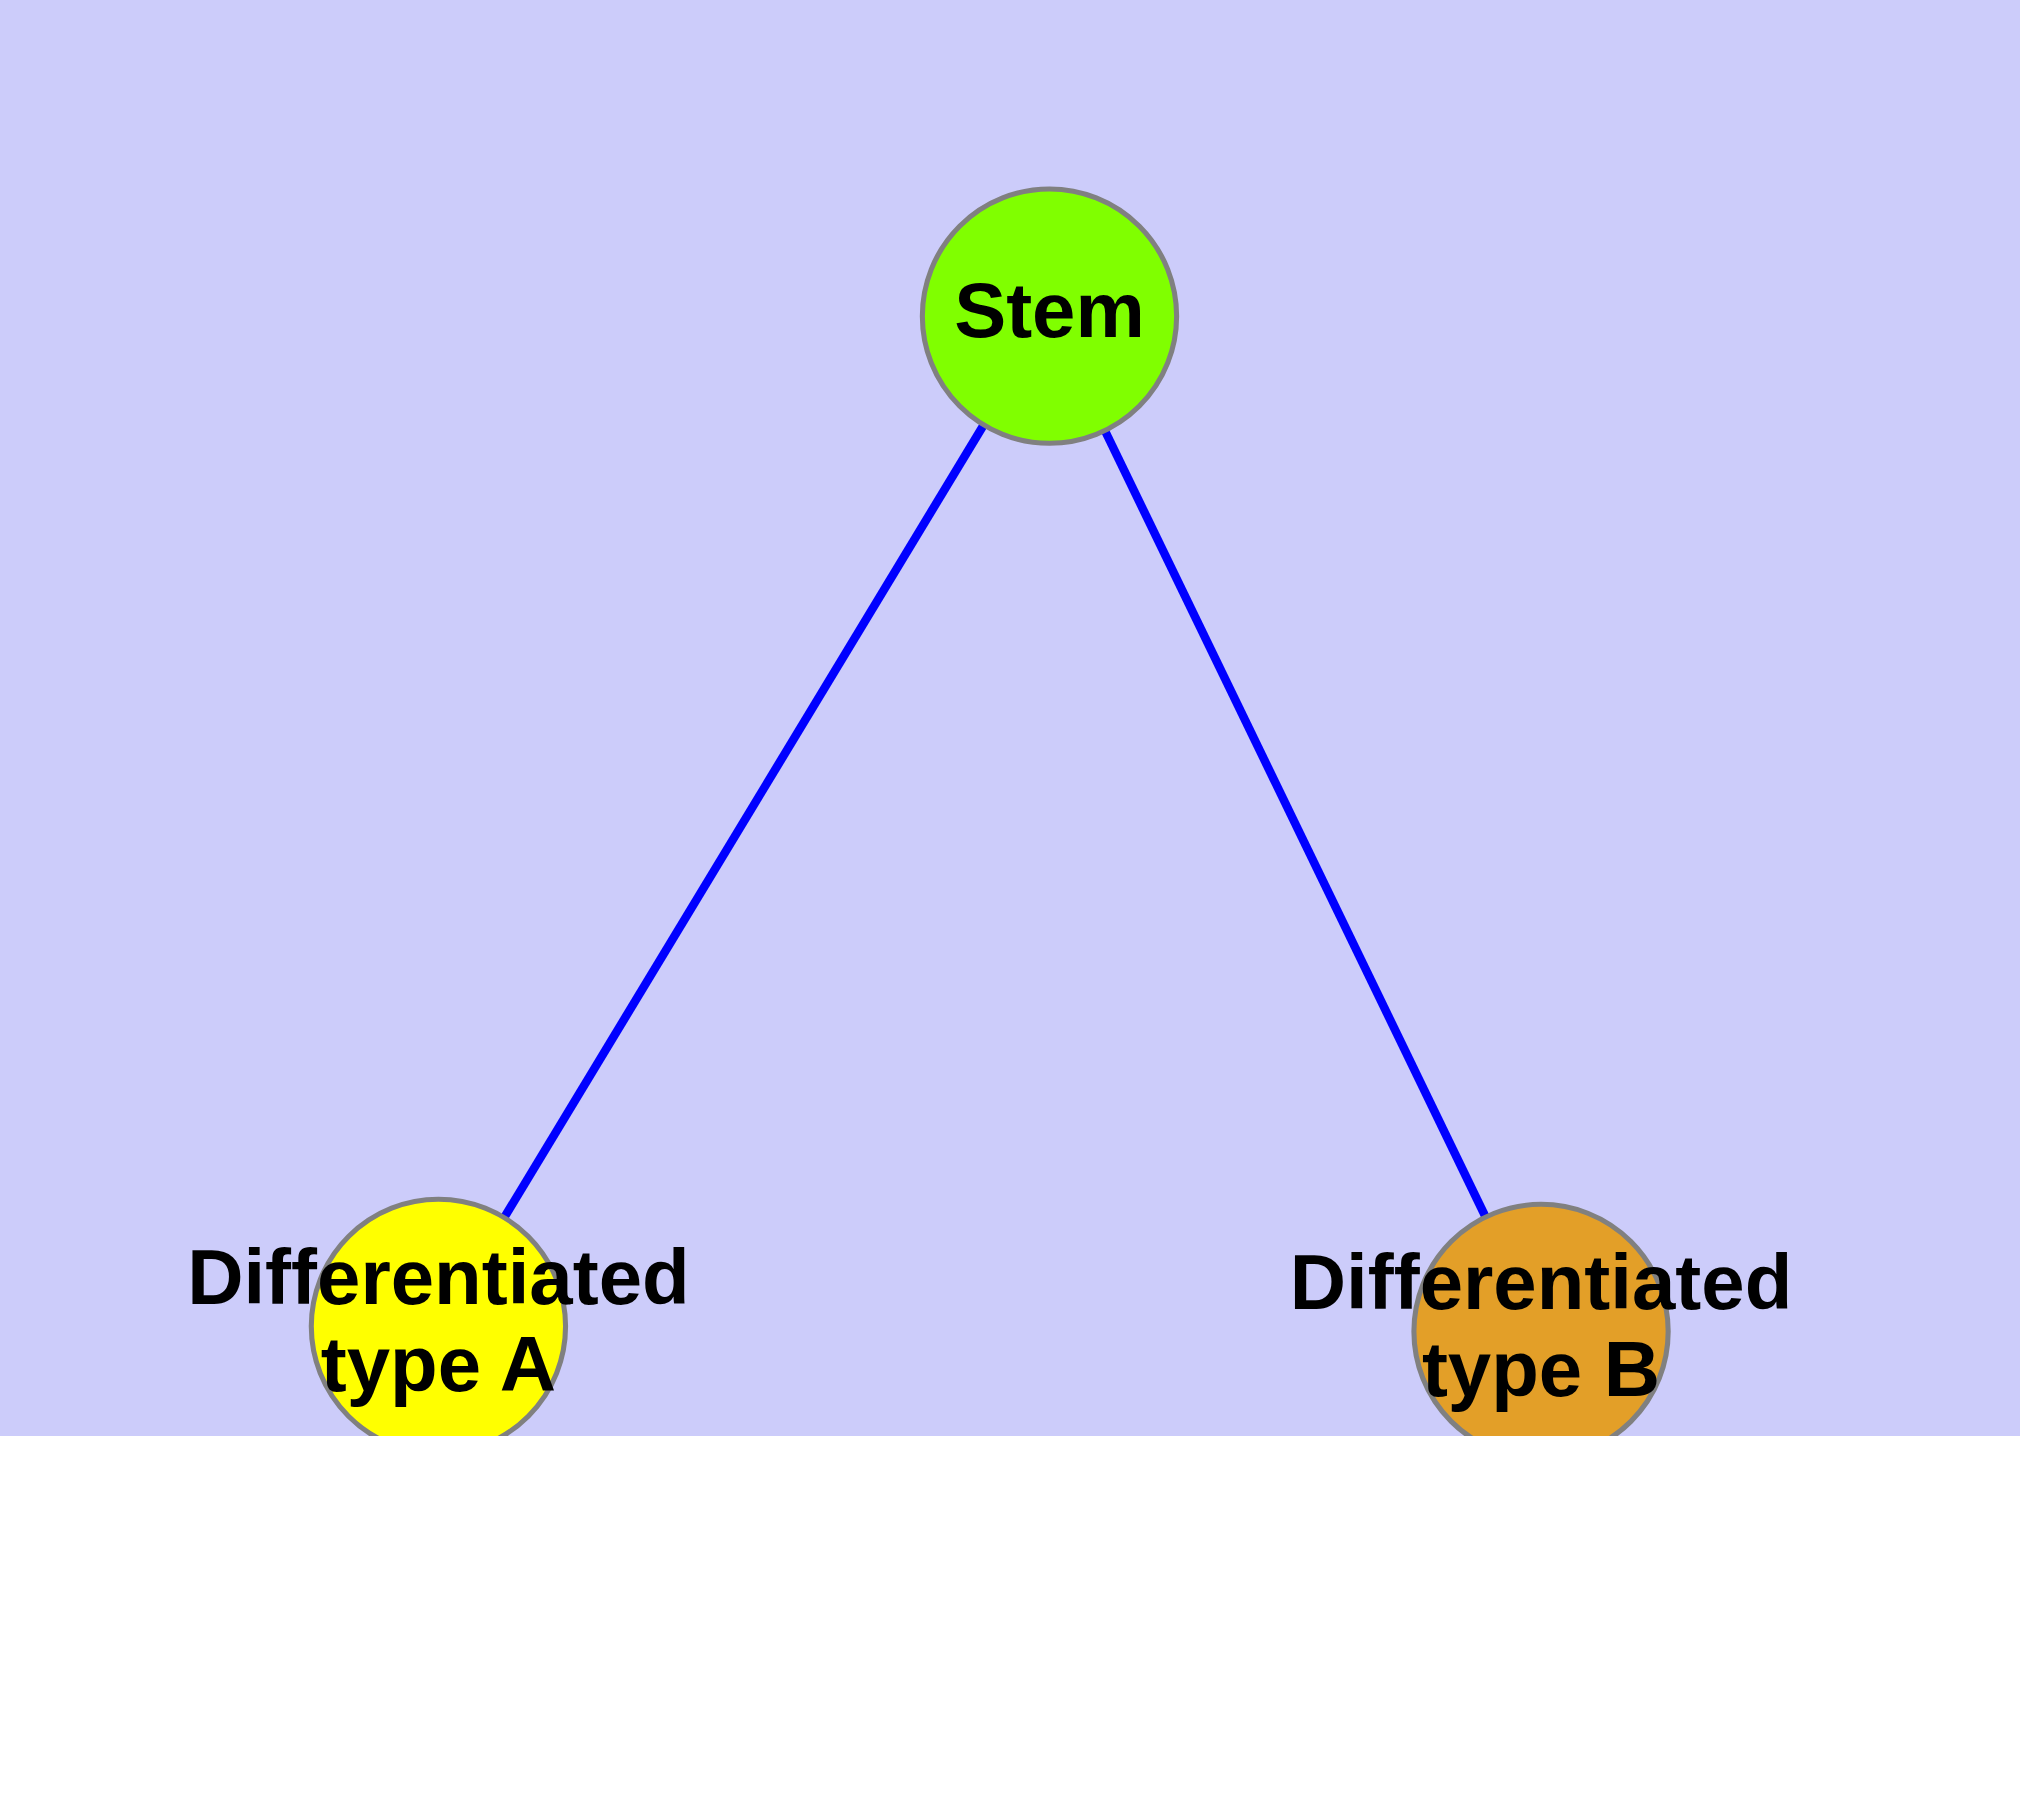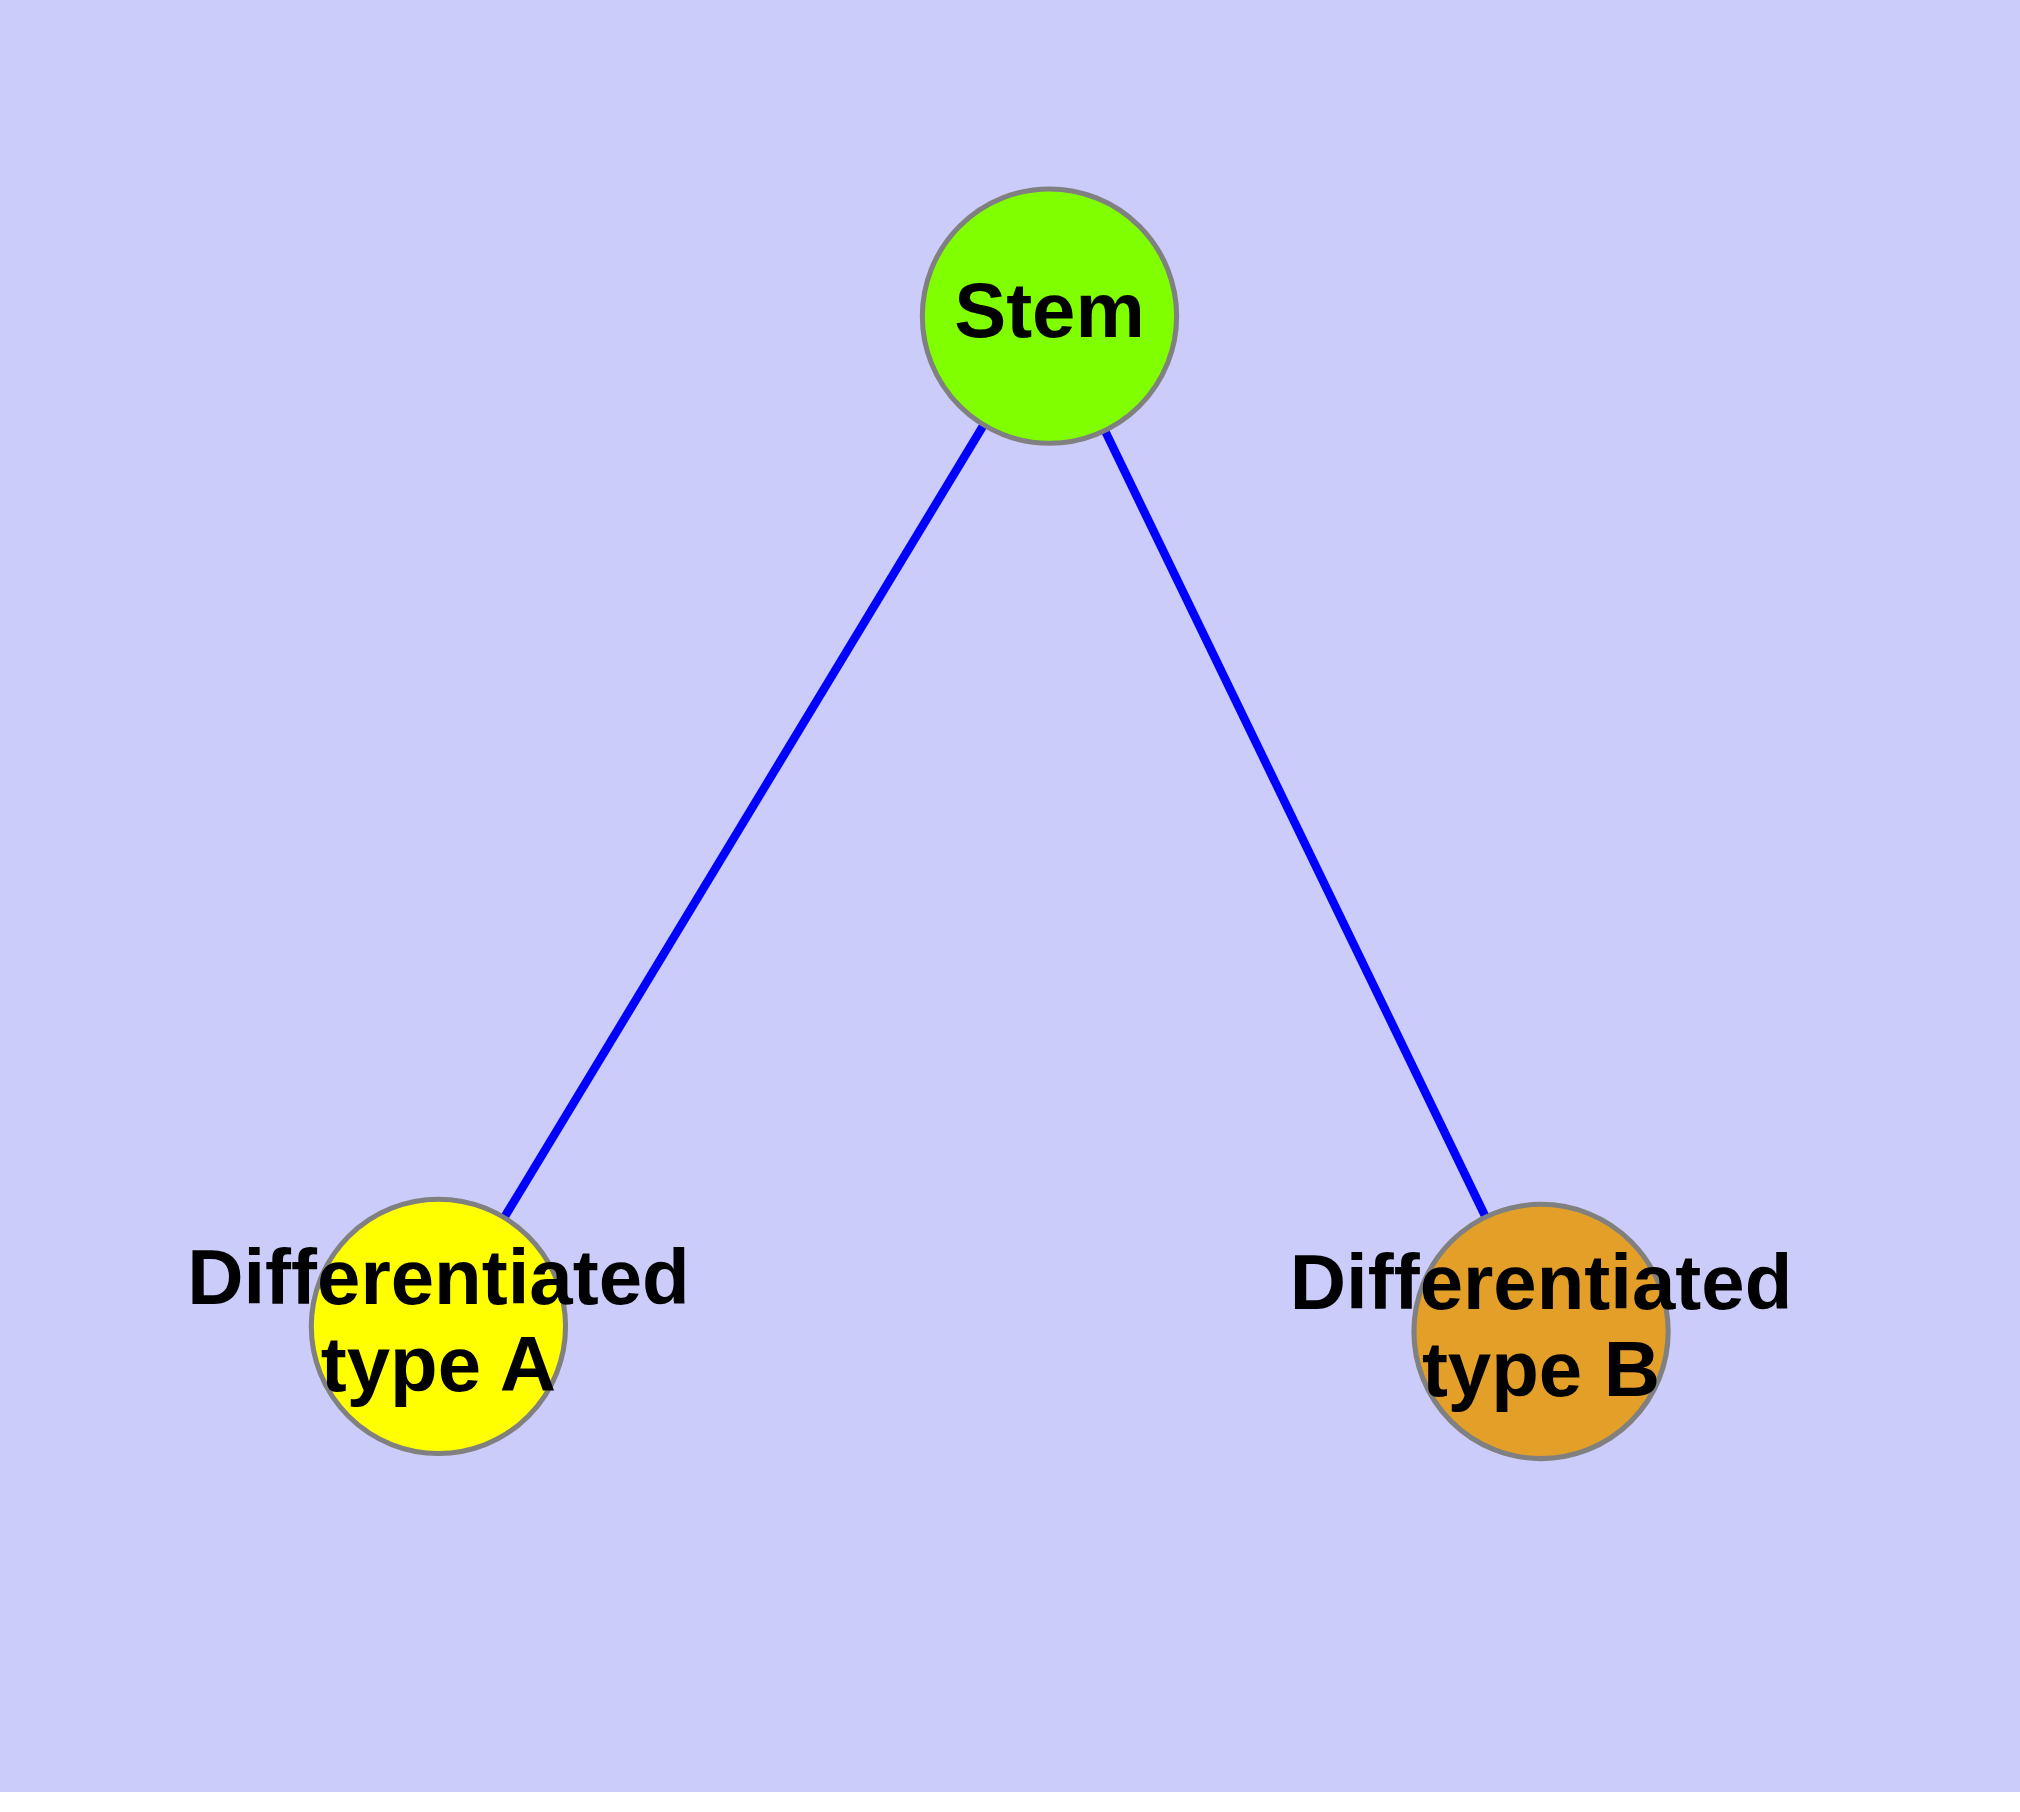--- a/index.html
+++ b/index.html
@@ -4,21 +4,21 @@
 <title>Cell Differentiation Graph</title>
 <style>
   html, body {
     margin: 0;
     padding: 0;
     background: #ffffff;
   }
   #canvas {
     position: relative;
     width: 2021px;
-    height: 1792px;
+    height: 1436px;
     overflow: hidden;
     font-family: "Liberation Sans", sans-serif;
   }
   #bg-rect {
     position: absolute;
     left: 0;
     top: 0;
     width: 2021px;
     height: 1812px;
     background: #ccccfa;

